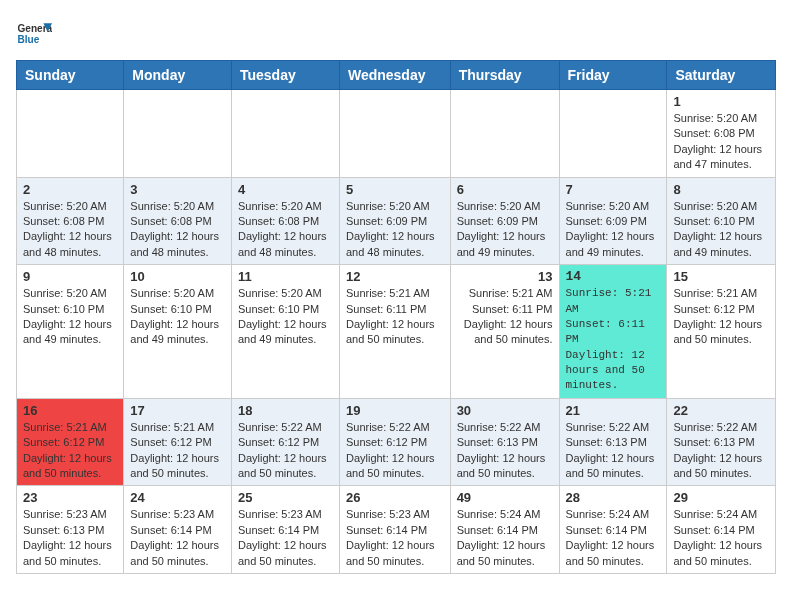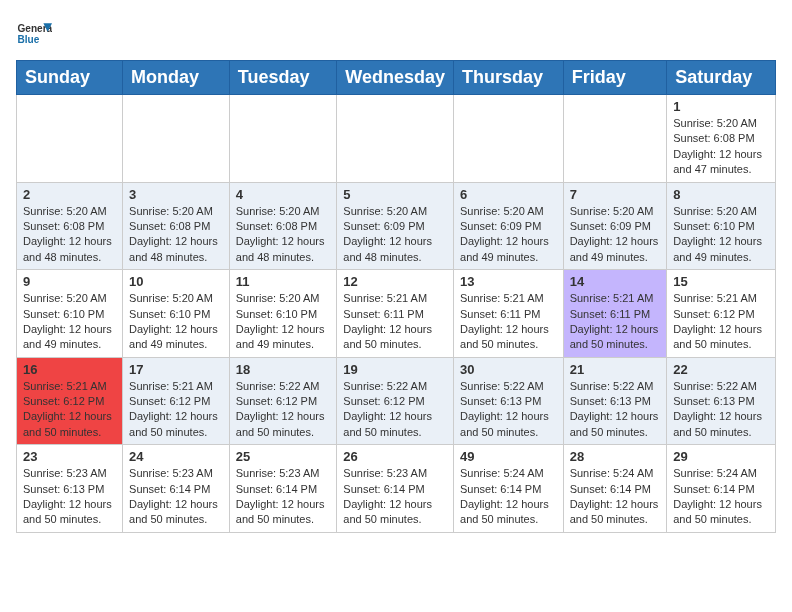--- a/index.html
+++ b/index.html
@@ -40,21 +40,21 @@
     .calendar {
       width: 100%;
       border-collapse: collapse;
       border: 1px solid #ccc;
     }
     .calendar th {
       background-color: #2e75b6;
       color: #fff;
       text-align: left;
       padding: 6px 8px;
-      font-size: 18px;
+      font-size: 14px;
       border: 1px solid #2060a0;
     }
     .calendar td {
       border: 1px solid #ccc;
       vertical-align: top;
       padding: 4px 6px;
       width: 113px;
       font-size: 10.5px;
       color: #333;
       min-height: 70px;
@@ -189,27 +189,27 @@
           <div class="day-info" style="white-space: pre-line;">Sunrise: 5:20 AM
 Sunset: 6:10 PM
 Daylight: 12 hours and 49 minutes.</div>
         </td>
         <td style="background-color: rgb(255, 255, 255);">
           <div class="day-number">12</div>
           <div class="day-info" style="white-space: pre-line;">Sunrise: 5:21 AM
 Sunset: 6:11 PM
 Daylight: 12 hours and 50 minutes.</div>
         </td>
-        <td style="background-color: rgb(255, 255, 255);">
+        <td style="background-color: rgb(255, 255, 255); text-align: right;">
           <div class="day-number">13</div>
           <div class="day-info" style="white-space: pre-line;">Sunrise: 5:21 AM
 Sunset: 6:11 PM
 Daylight: 12 hours and 50 minutes.</div>
         </td>
-        <td style="background-color: #c4b5fd;">
+        <td style="background-color: #5eead4; font-family: Liberation Mono, monospace;">
           <div class="day-number">14</div>
           <div class="day-info" style="white-space: pre-line;">Sunrise: 5:21 AM
 Sunset: 6:11 PM
 Daylight: 12 hours and 50 minutes.</div>
         </td>
         <td style="background-color: rgb(255, 255, 255);">
           <div class="day-number">15</div>
           <div class="day-info" style="white-space: pre-line;">Sunrise: 5:21 AM
 Sunset: 6:12 PM
 Daylight: 12 hours and 50 minutes.</div>

